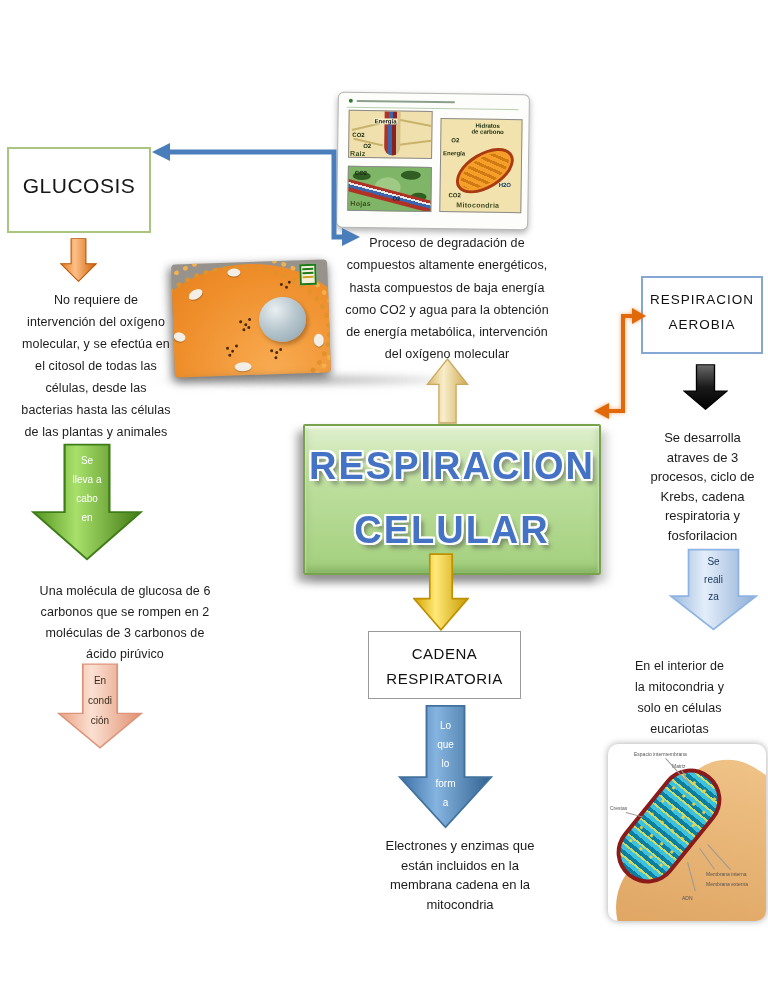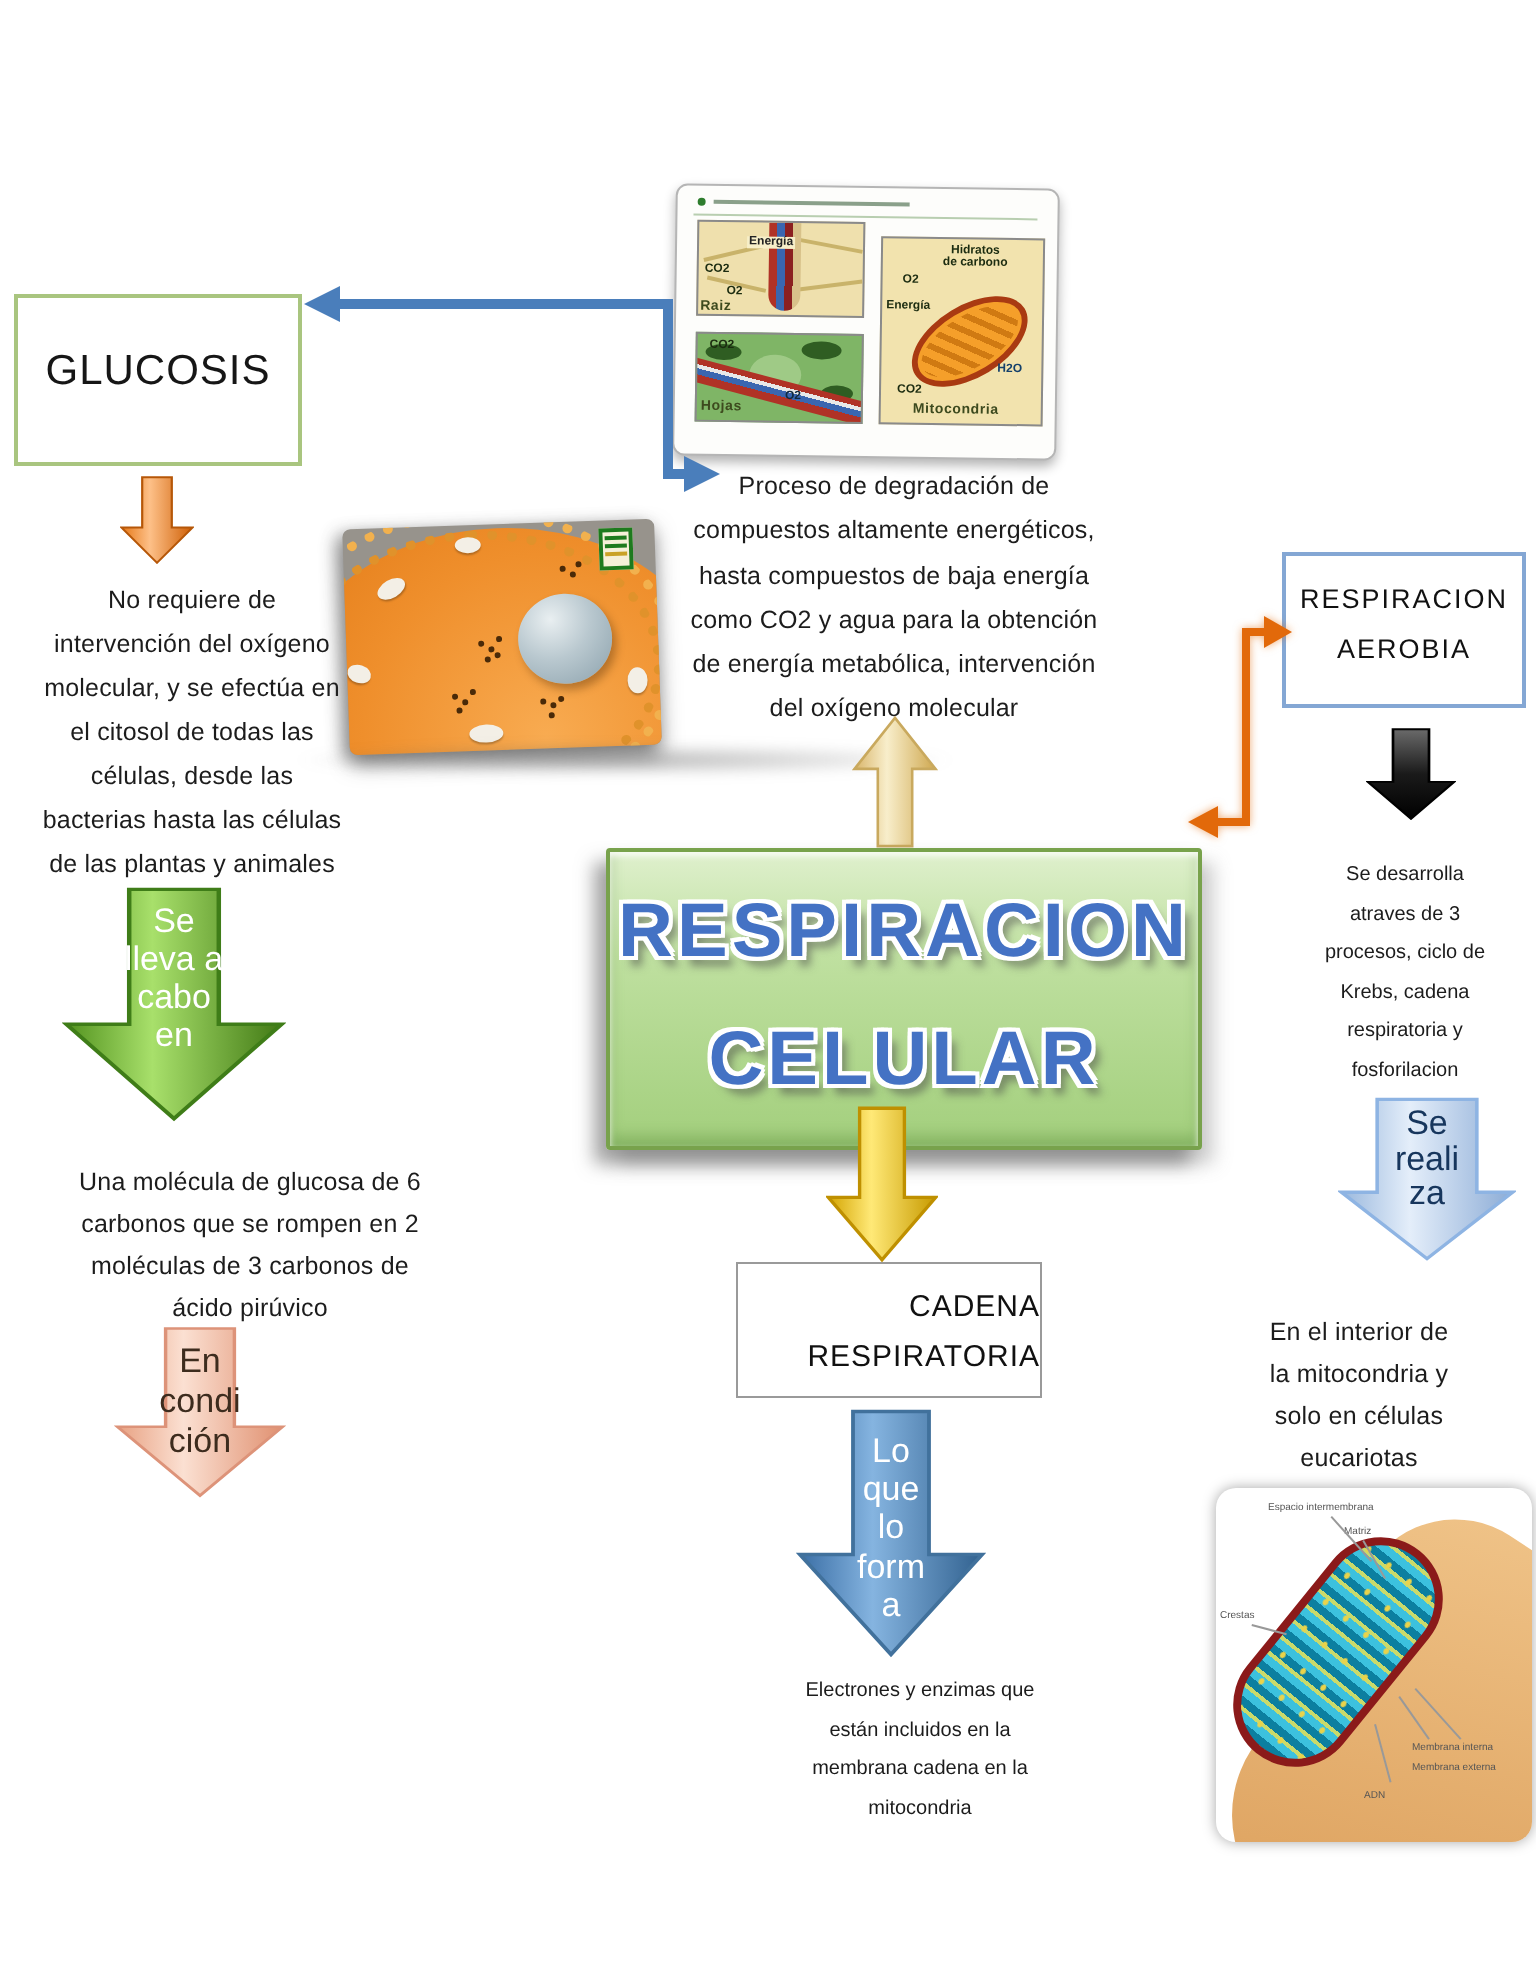--- a/index.html
+++ b/index.html
@@ -1,23 +1,23 @@
 <!DOCTYPE html>
 <html><head>
 <meta charset="utf-8">
 <style>
   html,body{margin:0;padding:0;}
   body{font-family:"Liberation Sans",sans-serif;}
   #canvas{position:relative;width:768px;height:994px;background:#ffffff;overflow:hidden;padding-left:15px;}
   .abs{position:absolute;}
   .txt{color:#1c1c1c;text-align:center;white-space:pre-line;}
   .para{font-size:12.5px;line-height:22px;letter-spacing:.1px;}
-  .para-sm{font-size:10px;line-height:19.5px;}
+  .para-sm{font-size:13px;line-height:19.5px;}
   .box{background:#fff;box-sizing:border-box;}
-  .arrow-label{font-size:17px;text-align:center;white-space:pre-line;pointer-events:none;}
+  .arrow-label{font-size:10px;text-align:center;white-space:pre-line;pointer-events:none;}
   
   .glucosis{border:2px solid #a9c57f;}
   .glucosis .lbl{font-size:21px;color:#161616;letter-spacing:.5px;}
   
   .aerobia{border:2px solid #84a7d4;}
   .aerobia .lbl{font-size:13.5px;line-height:25px;letter-spacing:1px;color:#111;}
   
   .cadena{border:1.5px solid #9a9a9a;}
   .cadena .lbl{font-size:15px;line-height:25px;letter-spacing:.5px;color:#111;}
   
@@ -238,21 +238,21 @@
         <linearGradient id="gYl" x1="0" y1="0" x2="1" y2="0">
       <stop offset="0" stop-color="#d4a400"></stop>
           <stop offset="0.4" stop-color="#ffe977"></stop>
           <stop offset="1" stop-color="#c79a00"></stop>
     </linearGradient>
       </defs>
     <polygon points="30,2 70,2 70,82 98,82 50,138 2,82 30,82" fill="url(#gYl)" stroke="#bf9000" stroke-width="3"></polygon>
   </svg>
 
   <div class="abs box cadena" style="left:368px;top:631px;width:153px;height:68px;">
-    <div class="abs lbl txt" style="left:0;right:0;top:9px;text-align:right;">CADENA
+    <div class="abs lbl txt" style="left:0;right:0;top:9px;">CADENA
 RESPIRATORIA</div>
   </div>
 
   <svg class="abs" style="left:398px;top:704px;" width="95" height="125" viewBox="0 0 100 140" preserveAspectRatio="none">
     <defs>
         <linearGradient id="gBl" x1="0" y1="0" x2="1" y2="0">
       <stop offset="0" stop-color="#3a6ea5"></stop>
           <stop offset="0.4" stop-color="#85b4e0"></stop>
           <stop offset="1" stop-color="#31618f"></stop>
     </linearGradient>

